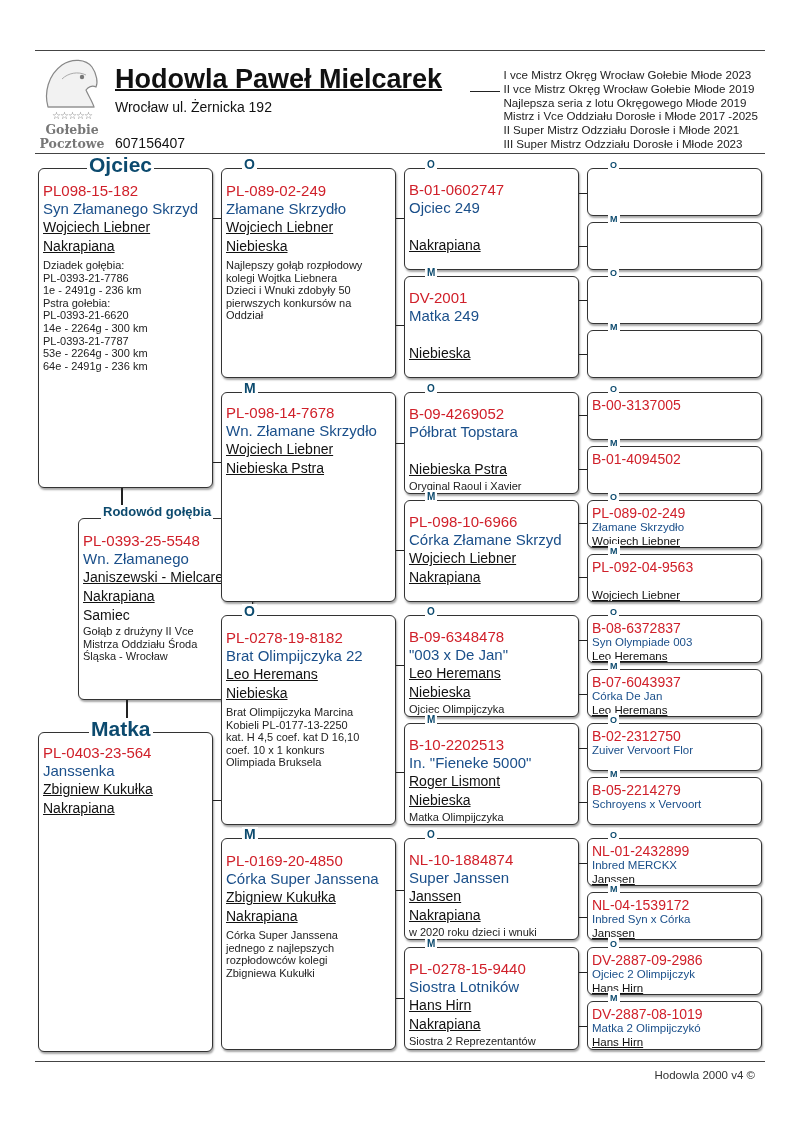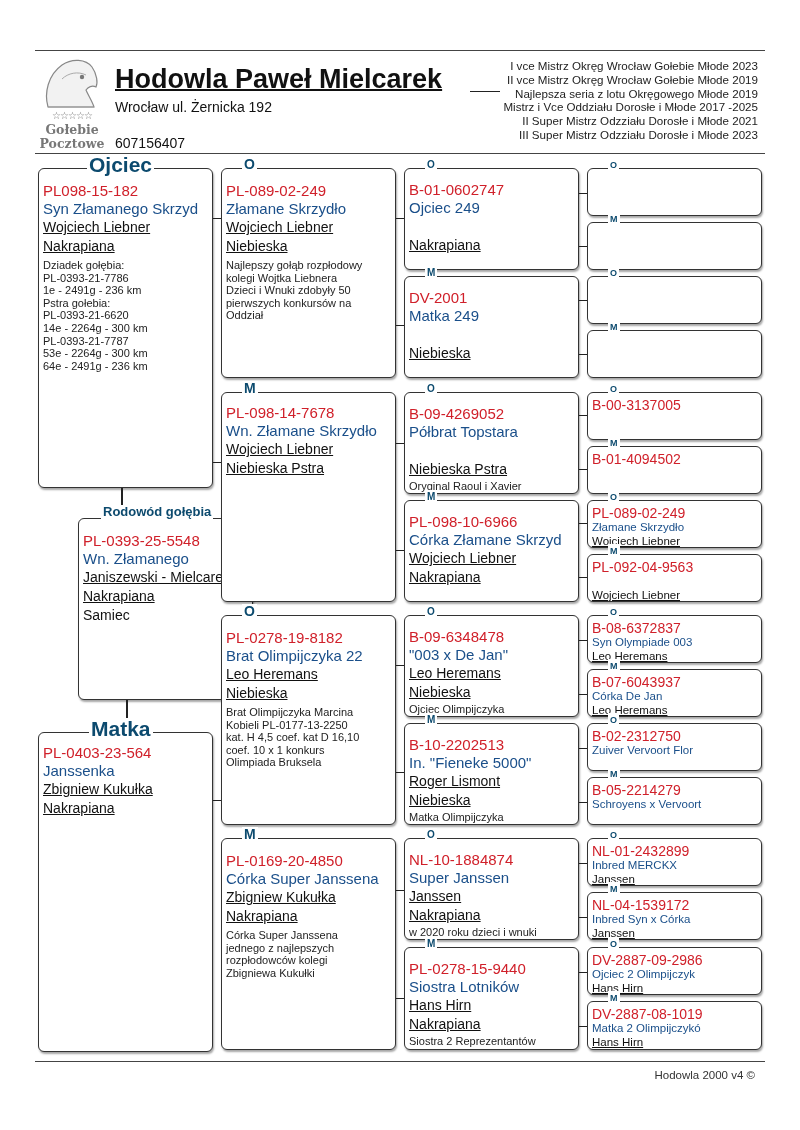--- a/index.html
+++ b/index.html
@@ -6,21 +6,21 @@
   body { width:800px; height:1130px; position:relative; font-family:"Liberation Sans", sans-serif; color:#111; overflow:hidden; }
   .hr { position:absolute; height:1px; background:#444; }
   .logo { position:absolute; left:34px; top:55px; width:76px; height:95px; }
   .logo-head { position:absolute; left:8px; top:2px; width:58px; height:52px; }
   .logo-stars { position:absolute; left:0; top:55px; width:76px; text-align:center; font-size:10px; color:#777; letter-spacing:-1px; font-family:"DejaVu Sans", sans-serif; }
   .logo-t1, .logo-t2 { position:absolute; left:0; width:76px; text-align:center; font-family:"DejaVu Serif", serif; font-weight:bold; color:#777; font-size:12.5px; }
   .logo-t1 { top:67px; } .logo-t2 { top:81px; }
   .title { position:absolute; left:115px; top:64px; font-size:27px; font-weight:bold; text-decoration:underline; text-decoration-thickness:2px; color:#111; white-space:nowrap; }
   .addr { position:absolute; left:115px; top:99px; font-size:14px; }
   .phone { position:absolute; left:115px; top:135px; font-size:14px; }
-  .achievements { position:absolute; right:42px; top:59px; text-align:right; font-size:11.6px; line-height:13.8px; color:#222; }
+  .achievements { position:absolute; right:42px; top:68px; font-size:11.6px; line-height:13.8px; color:#222; }
   .title-underline-ext { position:absolute; left:470px; top:91px; width:30px; height:1px; background:#222; }
 
   .box { position:absolute; border:1px solid #333; border-radius:6px; background:#fff; box-shadow:1px 2px 2px rgba(0,0,0,0.35); box-sizing:border-box; padding:0 4px; overflow:visible; }
   .box .lbl { position:absolute; top:-9px; left:0; right:0; height:14px; }
   .lbl-text { position:absolute; background:#fff; font-family:Liberation Sans, sans-serif; font-weight:bold; color:#0c4a6e; padding:0 2px; line-height:14px; }
   .ring { color:#d0202a; }
   .name { color:#1a4f8a; }
   .owner, .color { color:#111;text-decoration:underline; }
   .note { color:#222; }
   .c1 .ring, .c2 .ring, .c3 .ring { font-size:15px; line-height:18px; }
@@ -92,20 +92,25 @@
 
 <div class="box c1" style="left:38px; top:518px; width:175px; height:182px; padding-top:13px;margin-left:40px;">
   <div class="lbl">
       <span class="lbl-text" style="left:22px; top:-5px; font-size:13px;">Rodowód gołębia</span>
     </div>
   <div class="ring">PL-0393-25-5548</div>
   <div class="name">Wn. Złamanego</div>
   <div class="owner">Janiszewski - Mielcarek</div>
   <div class="color">Nakrapiana</div>
   <div class="sex">Samiec</div>
+  <div class="note" style="margin-top:0;">
+    <div>Gołąb z drużyny II Vce</div>
+    <div>Mistrza Oddziału Środa</div>
+    <div>Śląska - Wrocław</div>
+  </div>
 </div>
 
 <div class="vline" style="left:126px; top:700px; height:22px;"></div>
 
 <div class="box c1" style="left:38px; top:732px; width:175px; height:320px; padding-top:11px;">
   <div class="lbl">
       <span class="lbl-text" style="left:50px; top:-6px; font-size:21px; line-height:22px;">Matka</span>
     </div>
   <div class="ring">PL-0403-23-564</div>
   <div class="name">Janssenka</div>

